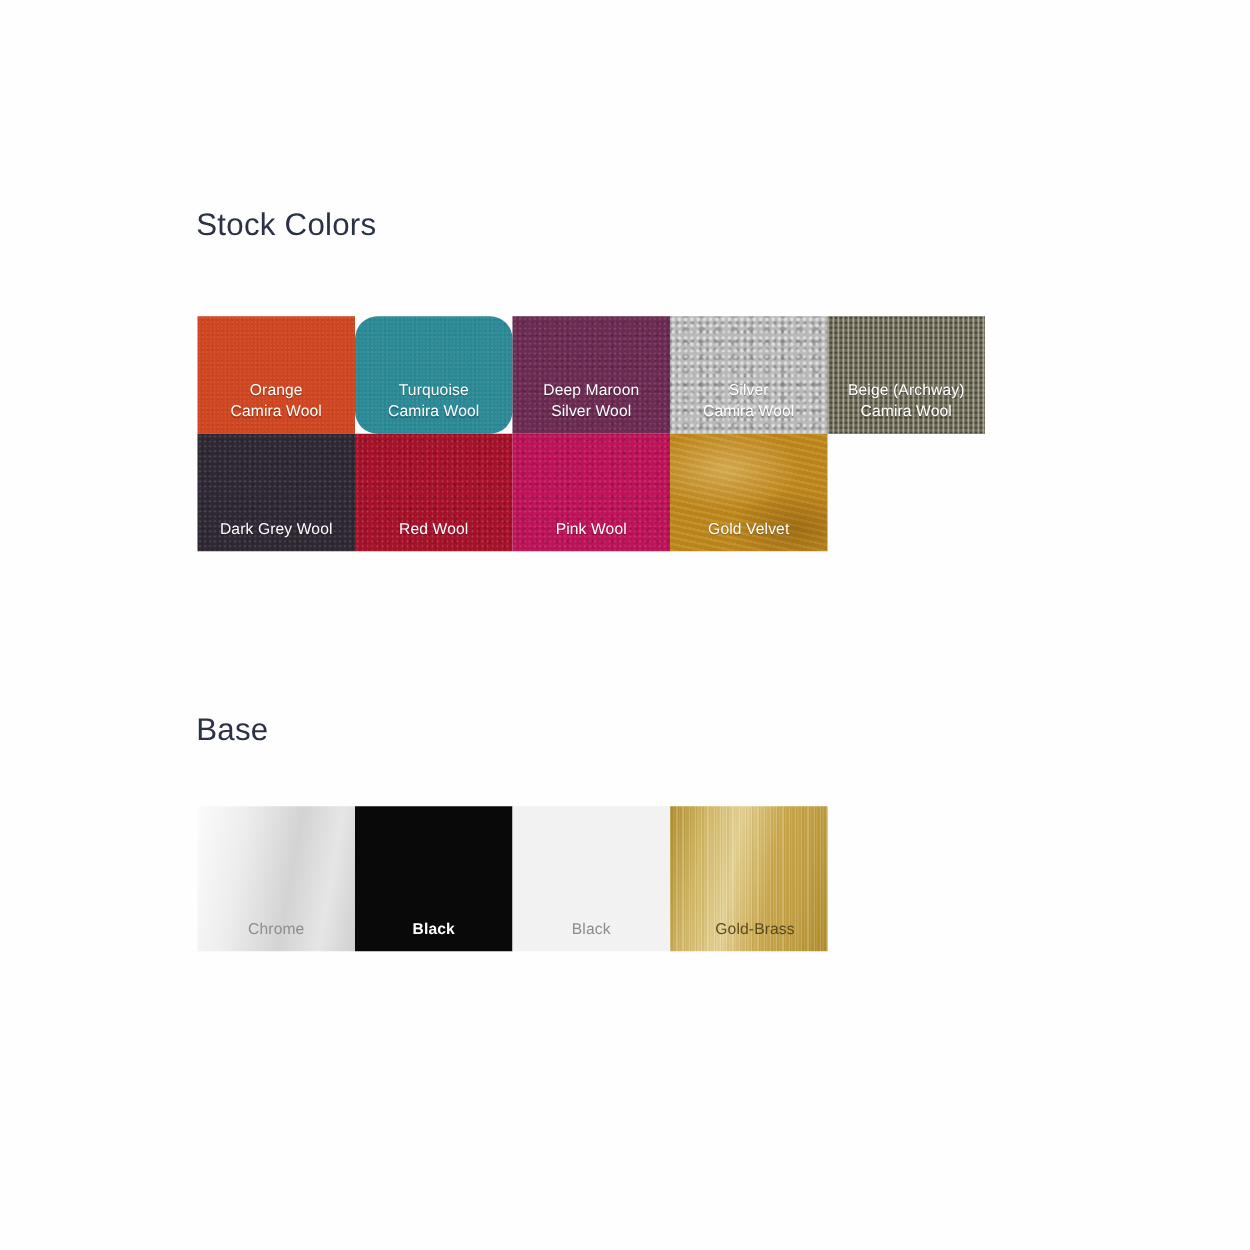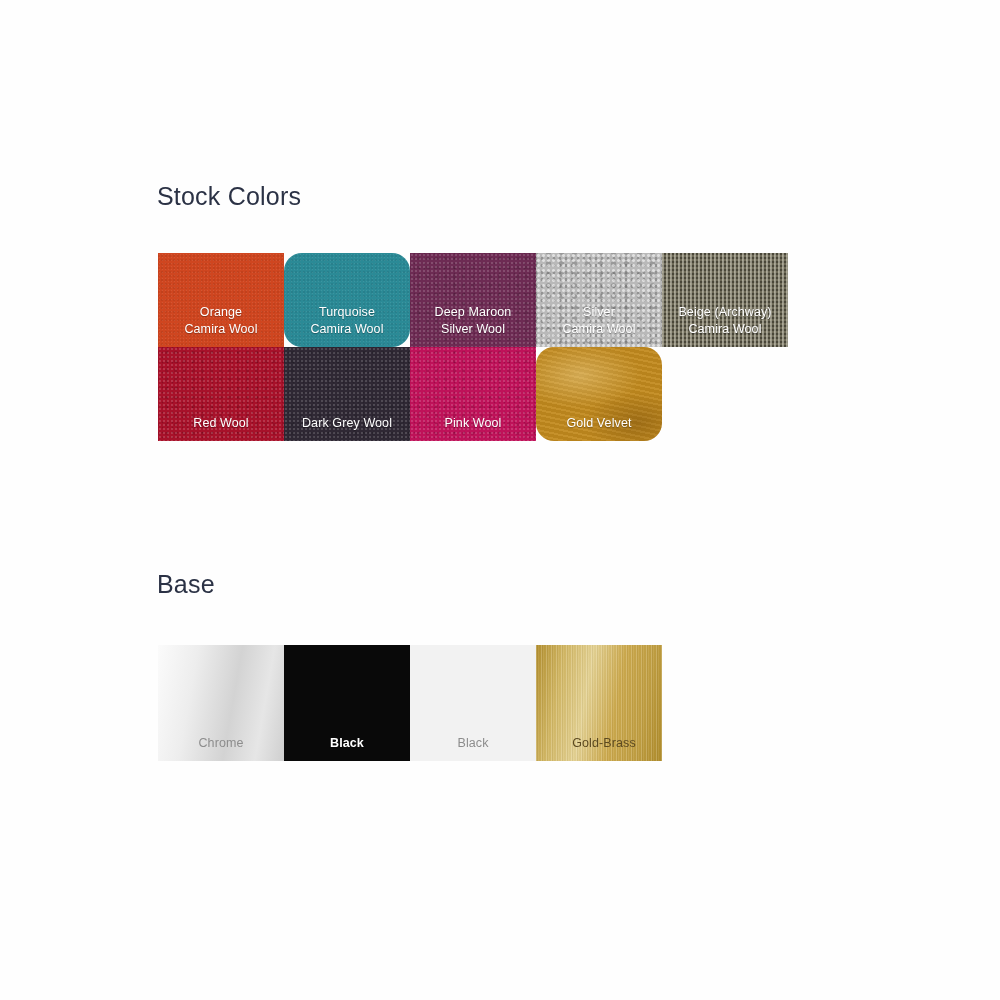--- a/index.html
+++ b/index.html
@@ -28,21 +28,21 @@
   .section-title {
     position: absolute;
     left: 157px;
     font-size: 25px;
     font-weight: 400;
     color: #2b3245;
     letter-spacing: 0.2px;
     line-height: 1;
     white-space: nowrap;
   }
-  #stock-title { top: 184px; }
+  #stock-title { top: 168px; }
   #base-title  { top: 572px; }
 
   
   .swatch-grid {
     position: absolute;
     left: 158px;
     display: flex;
     flex-wrap: wrap;
   }
   #stock-grid { top: 253px; width: 698px; }
@@ -156,33 +156,33 @@
       <div class="swatch" style="background-color: rgb(185, 185, 185);">
         <div class="tex tex-mottle"></div>
         <div class="swatch-label label-light">Silver
 Camira Wool</div>
       </div>
       <div class="swatch" style="background-color: rgb(110, 106, 88);">
         <div class="tex tex-weave"></div>
         <div class="swatch-label label-light">Beige (Archway)
 Camira Wool</div>
       </div>
+      <div class="swatch" style="background-color: rgb(47, 40, 52);">
+        <div class="tex tex-felt"></div>
+        <div class="swatch-label label-light">Dark Grey Wool</div>
+      </div>
       <div class="swatch" style="background-color: rgb(168, 17, 42);">
         <div class="tex tex-felt"></div>
         <div class="swatch-label label-light">Red Wool</div>
       </div>
-      <div class="swatch" style="background-color: rgb(47, 40, 52);">
-        <div class="tex tex-felt"></div>
-        <div class="swatch-label label-light">Dark Grey Wool</div>
-      </div>
       <div class="swatch" style="background-color: rgb(191, 18, 89);">
         <div class="tex tex-felt"></div>
         <div class="swatch-label label-light">Pink Wool</div>
       </div>
-      <div class="swatch" style="background-color: rgb(194, 138, 30); border-radius: 18px;">
+      <div class="swatch" style="background-color: rgb(194, 138, 30);">
         <div class="tex tex-velvet"></div>
         <div class="swatch-label label-light">Gold Velvet</div>
       </div>
     </div>
 
   <div class="section-title" id="base-title">Base</div>
 
   <div class="swatch-grid" id="base-grid">
       <div class="swatch base-swatch" style="background: linear-gradient(100deg, rgb(251, 251, 251) 0%, rgb(237, 237, 237) 28%, rgb(211, 211, 211) 58%, rgb(230, 230, 230) 80%, rgb(207, 207, 207) 100%);">
         <div class="swatch-label label-grey">Chrome</div>

